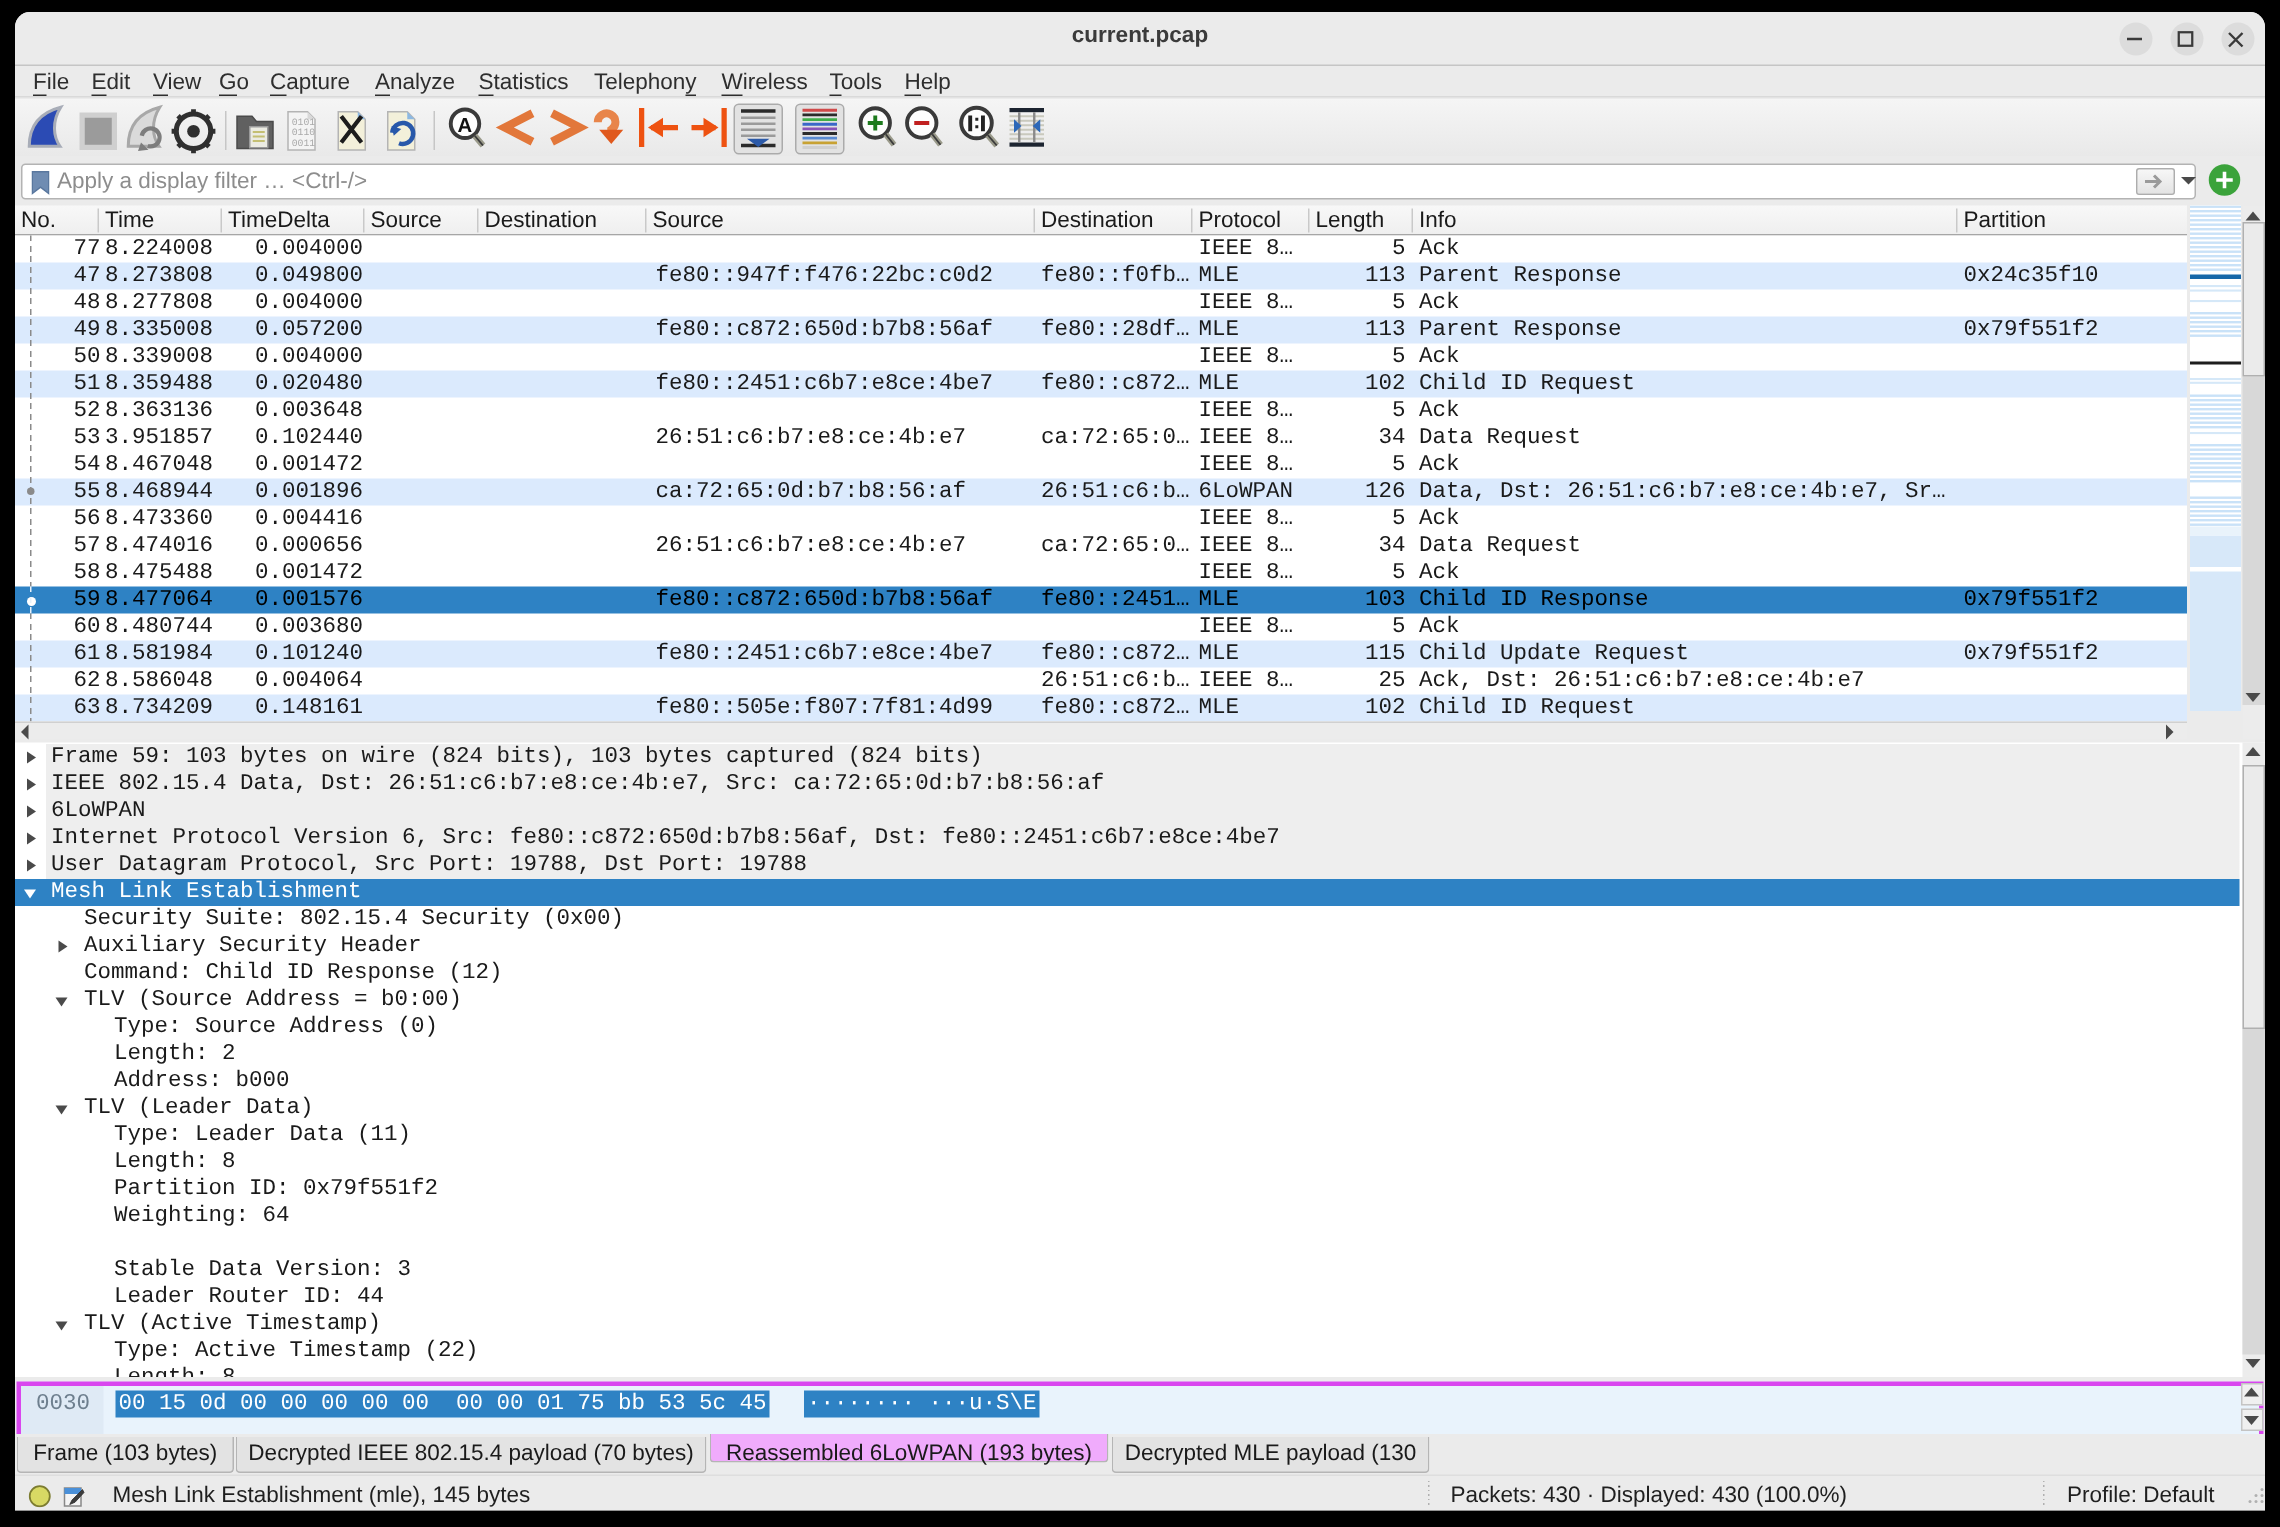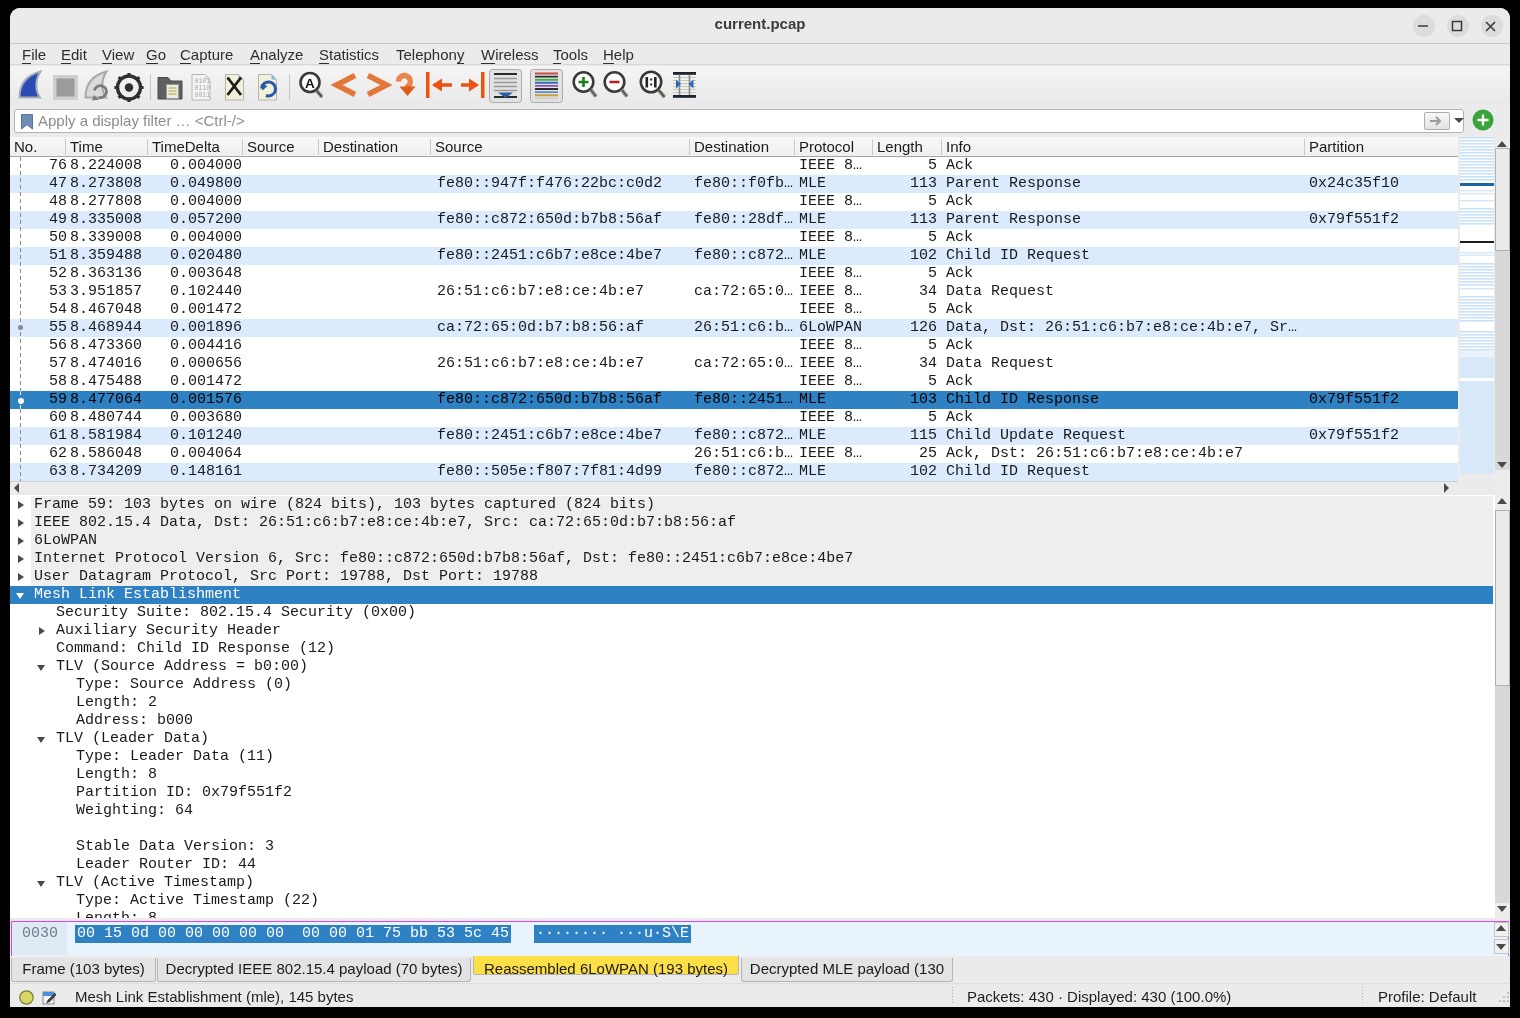--- a/index.html
+++ b/index.html
@@ -42,27 +42,27 @@
 .dr{position:absolute;left:0;width:1483px;height:18px;font-family:"Liberation Mono",monospace;font-size:15px;line-height:18px;white-space:pre}
 .dr.g{background:linear-gradient(90deg,#fff 21px,#eee 21px)}
 .dr.s{background:#2e82c4;color:#fff}
 .dr b{font-weight:normal;position:absolute}
 .ar{position:absolute;width:0;height:0;border:4px solid transparent}
 .arr{border-left:6px solid #4a4a4a;border-right:none;top:5px}
 .ard{border-top:6px solid #4a4a4a;border-bottom:none;top:7px}
 .ardw{border-top:6px solid #fff;border-bottom:none;top:7px}
 
 #hexsep{position:absolute;left:0;top:910px;width:1500px;height:3px;background:#ebebeb}
-#hexpane{position:absolute;left:1px;top:913px;width:1498px;height:48px;background:#e9f3fc;border:1px solid #d946ef}
+#hexpane{position:absolute;left:1px;top:913px;width:1498px;height:48px;background:#e9f3fc;border:3px solid #d946ef}
 #hexpane .off{position:absolute;left:0;top:0;width:55px;height:33px;background:#dfeaf5}
 #hexpane .row{position:absolute;left:0;top:3px;width:1400px;font-family:"Liberation Mono",monospace;font-size:15px;line-height:18px;white-space:pre}
 
 #tabbar{position:absolute;left:0;top:948px;width:1500px;height:27px;background:#ebebeb}
 .tab{position:absolute;top:2px;height:24px;background:#e3e3e3;border:1px solid #b5b5b5;border-top:none;border-radius:0 0 3px 3px;font-size:15px;text-align:center;line-height:22px;color:#1a1a1a}
-.tab.on{top:0;height:19px;background:#fde047;line-height:26px}
+.tab.on{top:0;height:19px;background:#f0abfc;line-height:26px}
 
 #status{position:absolute;left:0;top:975px;width:1500px;height:24px;background:#ebebeb;border-top:1px solid #dedede;font-size:15px;color:#1f1f1f}
 .vsep{position:absolute;top:3px;width:1px;height:17px;background:repeating-linear-gradient(#b0b0b0 0 1px,transparent 1px 3px)}
 
 .sbcol{position:absolute;background:#ececec}
 .sbgroove{position:absolute;background:#d8d8d8}
 .sbslider{position:absolute;background:#ebebeb;border:1px solid #b0b0b0}
 .sbarrow{position:absolute;width:0;height:0;border:5px solid transparent;border-left-width:5px;border-right-width:5px}
 </style></head>
 <body>
@@ -240,21 +240,21 @@
       <i style="left:308px"></i>
     <i style="left:420px"></i>
       <i style="left:679px"></i>
       <i style="left:784px"></i>
       <i style="left:862px"></i>
     <i style="left:931px"></i>
       <i style="left:1294px"></i>
   </div>
 
   <div id="plist">
-      <div class="pr" style="top:0px"><i class="c1">76</i><i class="c2">8.224008</i><i class="c3">0.004000</i><i class="c6">IEEE 8…</i><i class="c7">5</i><i class="c8">Ack</i></div>
+      <div class="pr" style="top:0px"><i class="c1">77</i><i class="c2">8.224008</i><i class="c3">0.004000</i><i class="c6">IEEE 8…</i><i class="c7">5</i><i class="c8">Ack</i></div>
       <div class="pr bl" style="top:18px"><i class="c1">47</i><i class="c2">8.273808</i><i class="c3">0.049800</i><i class="c4">fe80::947f:f476:22bc:c0d2</i><i class="c5">fe80::f0fb…</i><i class="c6">MLE</i><i class="c7">113</i><i class="c8">Parent Response</i><i class="c9">0x24c35f10</i></div>
       <div class="pr" style="top:36px"><i class="c1">48</i><i class="c2">8.277808</i><i class="c3">0.004000</i><i class="c6">IEEE 8…</i><i class="c7">5</i><i class="c8">Ack</i></div>
       <div class="pr bl" style="top:54px"><i class="c1">49</i><i class="c2">8.335008</i><i class="c3">0.057200</i><i class="c4">fe80::c872:650d:b7b8:56af</i><i class="c5">fe80::28df…</i><i class="c6">MLE</i><i class="c7">113</i><i class="c8">Parent Response</i><i class="c9">0x79f551f2</i></div>
       <div class="pr" style="top:72px"><i class="c1">50</i><i class="c2">8.339008</i><i class="c3">0.004000</i><i class="c6">IEEE 8…</i><i class="c7">5</i><i class="c8">Ack</i></div>
       <div class="pr bl" style="top:90px"><i class="c1">51</i><i class="c2">8.359488</i><i class="c3">0.020480</i><i class="c4">fe80::2451:c6b7:e8ce:4be7</i><i class="c5">fe80::c872…</i><i class="c6">MLE</i><i class="c7">102</i><i class="c8">Child ID Request</i></div>
       <div class="pr" style="top:108px"><i class="c1">52</i><i class="c2">8.363136</i><i class="c3">0.003648</i><i class="c6">IEEE 8…</i><i class="c7">5</i><i class="c8">Ack</i></div>
       <div class="pr" style="top:126px"><i class="c1">53</i><i class="c2">3.951857</i><i class="c3">0.102440</i><i class="c4">26:51:c6:b7:e8:ce:4b:e7</i><i class="c5">ca:72:65:0…</i><i class="c6">IEEE 8…</i><i class="c7">34</i><i class="c8">Data Request</i></div>
       <div class="pr" style="top:144px"><i class="c1">54</i><i class="c2">8.467048</i><i class="c3">0.001472</i><i class="c6">IEEE 8…</i><i class="c7">5</i><i class="c8">Ack</i></div>
       <div class="pr bl" style="top:162px"><i class="c1">55</i><i class="c2">8.468944</i><i class="c3">0.001896</i><i class="c4">ca:72:65:0d:b7:b8:56:af</i><i class="c5">26:51:c6:b…</i><i class="c6">6LoWPAN</i><i class="c7">126</i><i class="c8">Data, Dst: 26:51:c6:b7:e8:ce:4b:e7, Sr…</i></div>
       <div class="pr" style="top:180px"><i class="c1">56</i><i class="c2">8.473360</i><i class="c3">0.004416</i><i class="c6">IEEE 8…</i><i class="c7">5</i><i class="c8">Ack</i></div>

